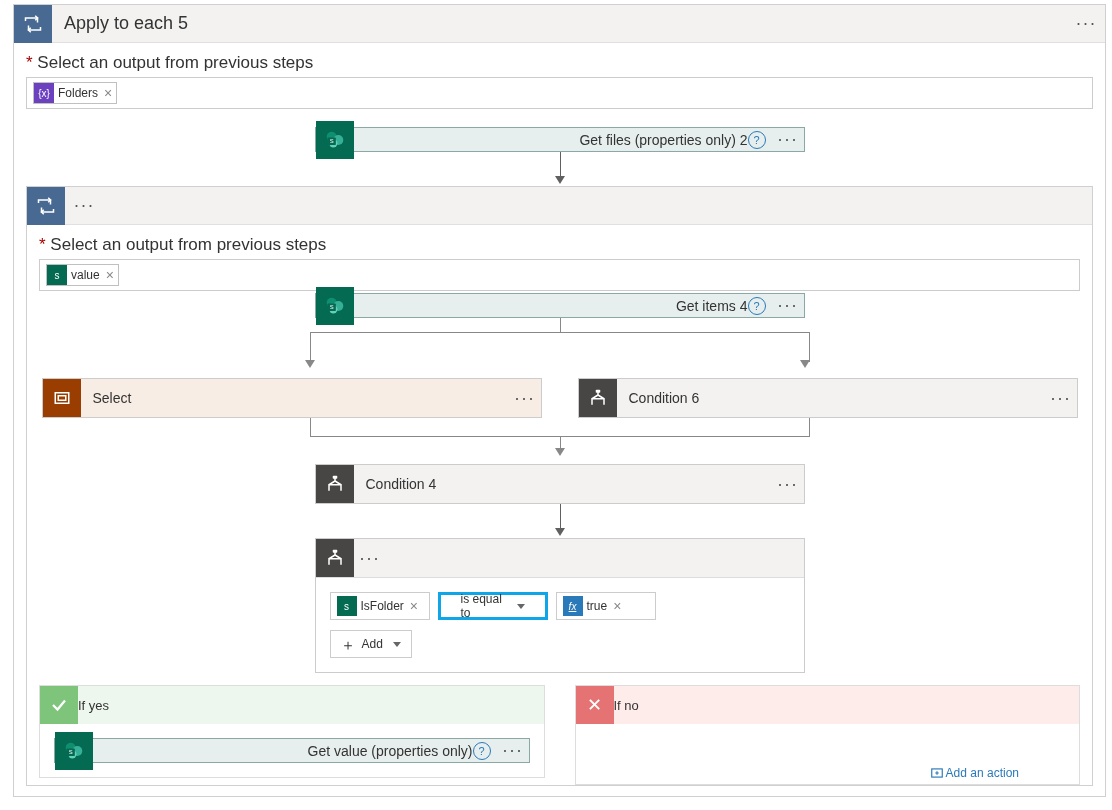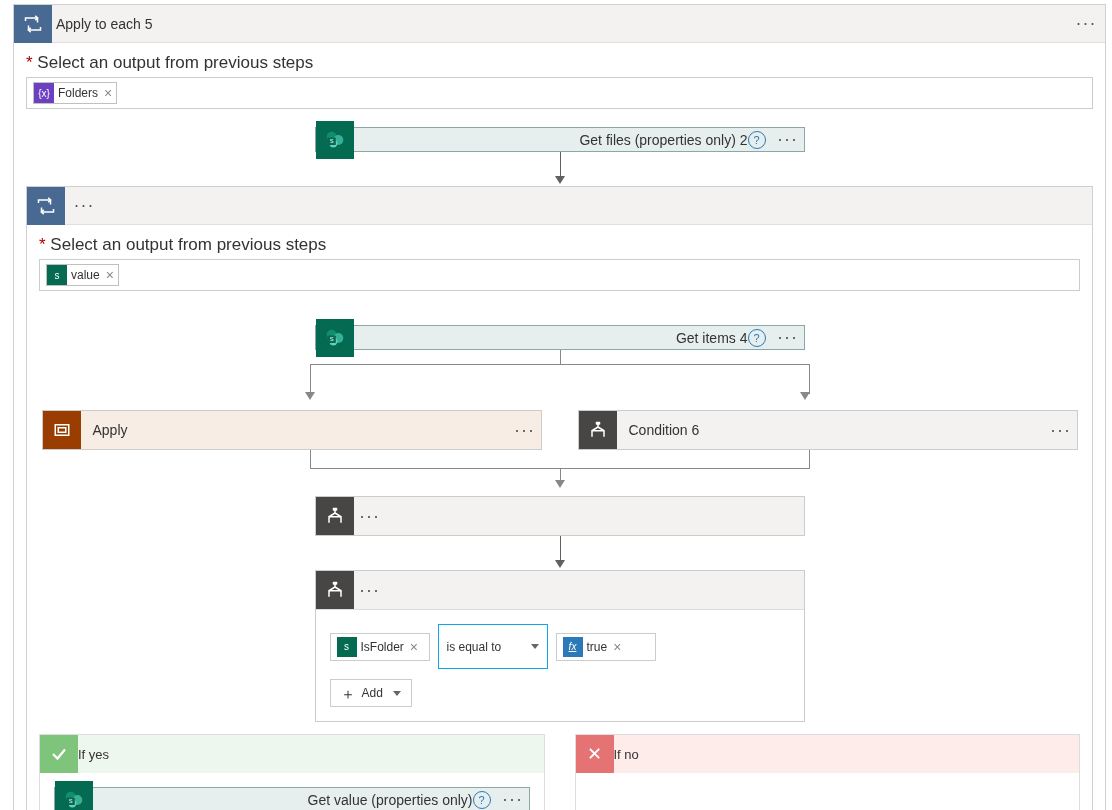--- a/index.html
+++ b/index.html
@@ -3,21 +3,21 @@
 <meta charset="utf-8">
 <style>
   * { box-sizing: border-box; font-family: "Segoe UI", sans-serif; }
   body { margin: 0; background: #fff; width: 1112px; font-size: 13px; color: #333; }
   svg { display: block; }
   .help-icon { width:18px; height:18px; border:1px solid #2a7ab9; border-radius:50%; color:#2a7ab9; font-size:11px; display:flex; align-items:center; justify-content:center; margin-right:6px; }
 
   .loop-outer { border: 1px solid #d0d0d0; background:#fff; }
   .loop-header { background: #f3f2f1; display:flex; align-items:center; height:38px; border-bottom:1px solid #e0e0e0; }
   .loop-header .icon-box { width:38px; height:38px; background:#486991; display:flex;align-items:center;justify-content:center; }
-  .loop-header .title { flex:1; padding-left:4px; font-size:14px; color:#333; }
+  .loop-header .title { flex:1; padding-left:12px; font-size:18px; color:#333; }
   .loop-header .ellipsis { width:38px; display:flex;align-items:center;justify-content:center; font-size:18px; color:#555; cursor:pointer; letter-spacing:1px; }
   .loop-body { padding: 10px 12px; position: relative; }
 
   .req-label { font-size: 17px; color:#333; }
   .req-label::before { content:"* "; color:#a80000; }
   .pill-row { border:1px solid #ccc; padding:4px 6px; margin-top:4px; min-height:30px; display:flex; align-items:center; gap:4px; }
   .pill { display:inline-flex; align-items:center; border:1px solid #c0c0c0; height:22px; padding:0 4px 0 0; font-size:12px; background:#fff; }
   .pill .pill-icon { width:20px; height:20px; display:flex;align-items:center;justify-content:center; margin-right:4px; font-size:10px; color:#fff; }
   .pill .pill-x { font-size:14px; color:#888; margin-left:6px; cursor:pointer; font-weight:100; }
 
@@ -51,21 +51,21 @@
 
   .merge-area { position:relative; height:46px; }
   .merge-area .v1 { position:absolute; width:1px; background:#888; top:0; height:18px; }
   .merge-area .hline { position:absolute; top:18px; height:1px; background:#888; }
   .merge-area .v2 { position:absolute; left:50%; top:18px; width:1px; height:14px; background:#888; }
   .merge-area .arr { position:absolute; left:50%; top:30px; width:0;height:0;border-left:5px solid transparent;border-right:5px solid transparent;border-top:8px solid #888; transform:translateX(-50%); }
 
   .cond-body { padding:14px; background:#fff; border-top:1px solid #ddd; }
   .cond-row { display:flex; gap:8px; align-items:center; }
   .cond-field { border:1px solid #ccc; height:28px; display:flex; align-items:center; padding:0 6px; min-width:100px; background:#fff; }
-  .cond-select { border:1px solid #0ea5e9; height:45px; padding:0 8px; display:flex; align-items:center; justify-content:space-between; width:110px; cursor:pointer; font-size:12px; }
+  .cond-select { border:3px solid #0ea5e9; height:28px; padding:0 20px; display:flex; align-items:center; justify-content:space-between; width:110px; cursor:pointer; font-size:12px; }
   .cond-select::after { content:""; border-left:4px solid transparent; border-right:4px solid transparent; border-top:5px solid #666; margin-left:8px; }
   .add-btn { border:1px solid #ccc; height:28px; padding:0 10px; display:inline-flex; align-items:center; gap:6px; margin-top:10px; cursor:pointer; font-size:12px; }
   .add-btn::after { content:""; border-left:4px solid transparent; border-right:4px solid transparent; border-top:5px solid #666; margin-left:4px; }
 
   .branch-box { border:1px solid #ddd; background:#fff; }
   .branch-yes-header { height:38px; background:#eef7ed; display:flex; align-items:center; }
   .branch-yes-header .icon-box { width:38px; height:38px; background:#7ec57b; display:flex;align-items:center;justify-content:center; color:#fff; }
   .branch-no-header { height:38px; background:#fdecea; display:flex; align-items:center; }
   .branch-no-header .icon-box { width:38px; height:38px; background:#e57373; display:flex;align-items:center;justify-content:center; color:#fff; font-size:18px; }
   .branch-body { padding:14px; }
@@ -132,21 +132,21 @@
       <div class="loop-body" style="padding-bottom:0;">
         <div class="req-label">Select an output from previous steps</div>
         <div class="pill-row">
           <span class="pill">
             <span class="pill-icon" style="background:#046a52">s</span>
             <span>value</span>
             <span class="pill-x">×</span>
           </span>
         </div>
 
-        <div class="action-card center" style="margin-top:34px;">
+        <div class="action-card center" style="margin-top:2px;">
           <div class="action-header">
             <div class="icon-box">
               <svg width="20" height="20" viewBox="0 0 24 24">
                   <circle cx="8" cy="8" r="6" fill="#0f8f6f"></circle>
                   <circle cx="16" cy="12" r="6" fill="#35b097"></circle>
                   <circle cx="10" cy="16" r="5" fill="#63d0b8"></circle>
                   <rect x="3" y="9" width="10" height="9" rx="1" fill="#046a52"></rect>
                   <text x="8" y="16" font-size="7" fill="#fff" text-anchor="middle" font-family="sans-serif">S</text>
                 </svg>
             </div>
@@ -167,21 +167,21 @@
 
         <div class="flex-row">
           <div class="scope-card">
             <div class="scope-header">
               <div class="icon-box">
                 <svg width="18" height="18" viewBox="0 0 24 24" fill="none" stroke="#fff" stroke-width="2">
                     <rect x="3" y="5" width="18" height="14"></rect>
                     <rect x="7" y="9" width="10" height="6"></rect>
                   </svg>
               </div>
-              <div class="title">Apply</div>
+              <div class="title">Select</div>
               <div class="ellipsis">···</div>
             </div>
           </div>
           <div class="grey-card" style="width:500px;">
             <div class="grey-header">
               <div class="icon-box">
                 <svg width="18" height="18" viewBox="0 0 24 24" fill="none" stroke="#fff" stroke-width="2">
                     <path d="M12 3 L12 8 M4 21 L4 13 L20 13 L20 21 M4 13 L12 8 L20 13"></path>
                     <rect x="9" y="1" width="6" height="4" rx="1" fill="#fff" stroke="none"></rect>
                   </svg>
@@ -201,20 +201,21 @@
         </div>
 
         <div class="grey-card center">
           <div class="grey-header">
             <div class="icon-box">
               <svg width="18" height="18" viewBox="0 0 24 24" fill="none" stroke="#fff" stroke-width="2">
                   <path d="M12 3 L12 8 M4 21 L4 13 L20 13 L20 21 M4 13 L12 8 L20 13"></path>
                   <rect x="9" y="1" width="6" height="4" rx="1" fill="#fff" stroke="none"></rect>
                 </svg>
             </div>
+            <div class="title">Condition 4</div>
             <div class="ellipsis">···</div>
           </div>
         </div>
 
         <div class="arrow-down"></div>
 
         <div class="grey-card center">
           <div class="grey-header">
             <div class="icon-box">
               <svg width="18" height="18" viewBox="0 0 24 24" fill="none" stroke="#fff" stroke-width="2">

